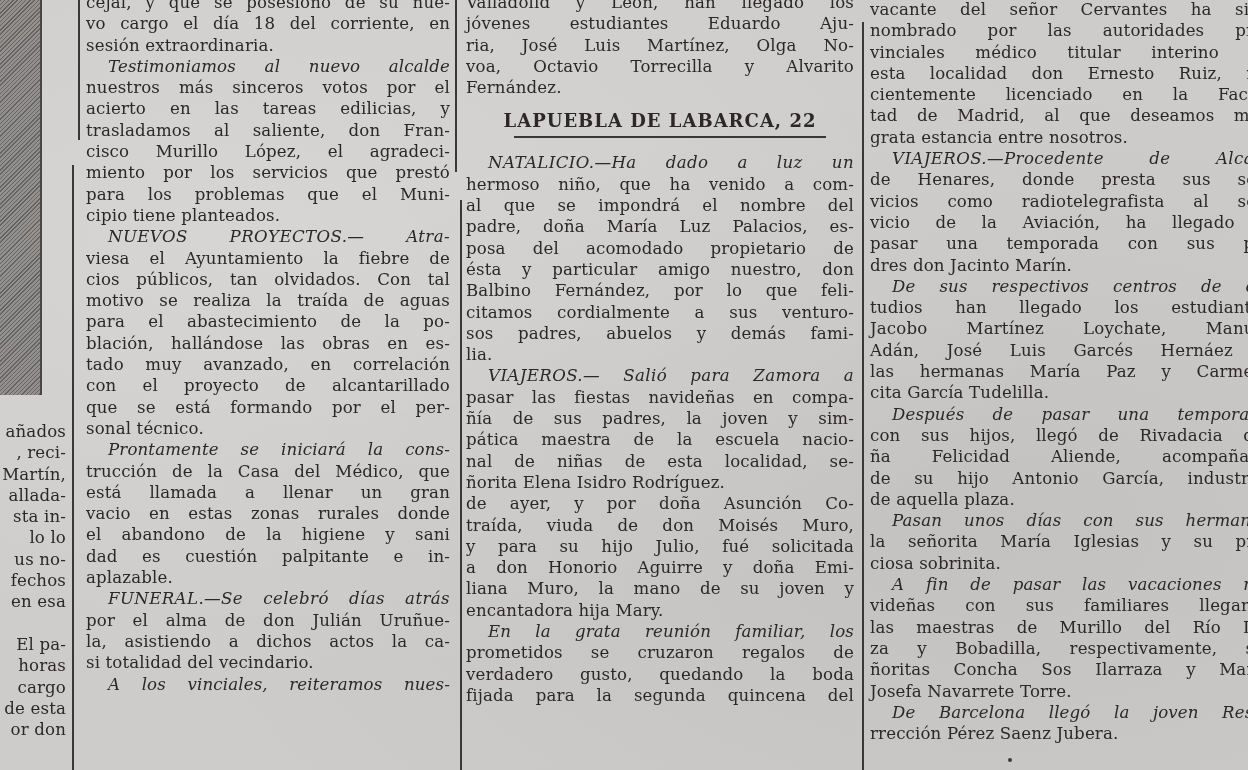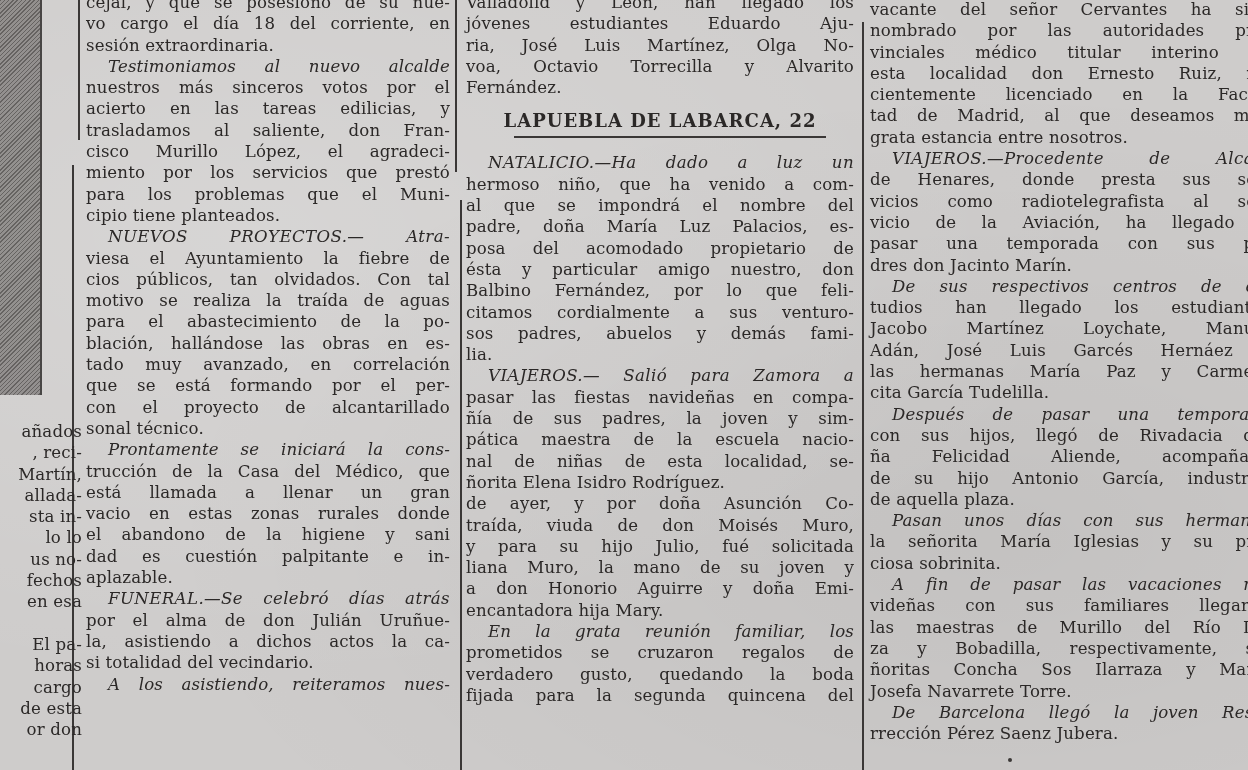--- a/index.html
+++ b/index.html
@@ -19,21 +19,21 @@
     opacity:0.9;
     border-right:2px solid #3a3736;
   }
   .rule { position:absolute; background:#3a3736; width:2px; }
   .col { position:absolute; top:0; font-size:16.6px; line-height:21.3px; letter-spacing:0.15px; }
   .col .ln { white-space:nowrap; display:block; text-align:justify; text-align-last:justify; height:21.3px; overflow:visible; }
   .col .ln.last { text-align-last:left; }
   .col .ln.ind { padding-left:22px;font-style:italic; }
   .col .ln.r { text-align:right; text-align-last:right; }
   .caps { letter-spacing:0.4px; }
-  .col-left { left:16px; width:66px; top:421px; overflow:hidden; }
+  .col-left { left:0; width:66px; top:421px; overflow:hidden; }
   .col1 { left:86px; width:364px; top:-8px; }
   .col2 { left:466px; width:388px; top:-8px; }
   .col3 { left:870px; width:400px; top:-1px; }
   .heading {
     font-weight:bold; text-align:center; font-size:18px; letter-spacing:1px;
     height:30px; line-height:30px; margin-top:8px;
   }
   .head-rule { height:2px; background:#3a3736; margin:0 28px 14px 48px; }
   .dot { position:absolute; width:4px; height:4px; border-radius:2px; background:#3a3736; }
 </style>
@@ -78,35 +78,35 @@
   <span class="ln">miento por los servicios que prestó</span>
   <span class="ln">para los problemas que el Muni-</span>
   <span class="ln last">cipio tiene planteados.</span>
   <span class="ln ind caps">NUEVOS PROYECTOS.— Atra-</span>
   <span class="ln">viesa el Ayuntamiento la fiebre de</span>
   <span class="ln">cios públicos, tan olvidados. Con tal</span>
   <span class="ln">motivo se realiza la traída de aguas</span>
   <span class="ln">para el abastecimiento de la po-</span>
   <span class="ln">blación, hallándose las obras en es-</span>
   <span class="ln">tado muy avanzado, en correlación</span>
+  <span class="ln">con el proyecto de alcantarillado</span>
   <span class="ln">que se está formando por el per-</span>
-  <span class="ln">con el proyecto de alcantarillado</span>
   <span class="ln last">sonal técnico.</span>
   <span class="ln ind">Prontamente se iniciará la cons-</span>
   <span class="ln">trucción de la Casa del Médico, que</span>
   <span class="ln">está llamada a llenar un gran</span>
   <span class="ln">vacio en estas zonas rurales donde</span>
   <span class="ln">el abandono de la higiene y sani</span>
   <span class="ln">dad es cuestión palpitante e in-</span>
   <span class="ln last">aplazable.</span>
   <span class="ln ind caps">FUNERAL.—Se celebró días atrás</span>
   <span class="ln">por el alma de don Julián Uruñue-</span>
   <span class="ln">la, asistiendo a dichos actos la ca-</span>
   <span class="ln last">si totalidad del vecindario.</span>
-  <span class="ln ind">A los asistiendo, reiteramos nues-</span>
+  <span class="ln ind">A los vinciales, reiteramos nues-</span>
 </div>
 
 <div class="col col2">
   <span class="ln">Valladolid y León, han llegado los</span>
   <span class="ln">jóvenes estudiantes Eduardo Aju-</span>
   <span class="ln">ria, José Luis Martínez, Olga No-</span>
   <span class="ln">voa, Octavio Torrecilla y Alvarito</span>
   <span class="ln last">Fernández.</span>
   <div class="heading">LAPUEBLA DE LABARCA, 22</div>
   <div class="head-rule"></div>
@@ -122,22 +122,22 @@
   <span class="ln last">lia.</span>
   <span class="ln ind caps">VIAJEROS.— Salió para Zamora a</span>
   <span class="ln">pasar las fiestas navideñas en compa-</span>
   <span class="ln">ñía de sus padres, la joven y sim-</span>
   <span class="ln">pática maestra de la escuela nacio-</span>
   <span class="ln">nal de niñas de esta localidad, se-</span>
   <span class="ln last">ñorita Elena Isidro Rodríguez.</span>
   <span class="ln">de ayer, y por doña Asunción Co-</span>
   <span class="ln">traída, viuda de don Moisés Muro,</span>
   <span class="ln">y para su hijo Julio, fué solicitada</span>
+  <span class="ln">a don Honorio Aguirre y doña Emi-</span>
   <span class="ln">liana Muro, la mano de su joven y</span>
-  <span class="ln">a don Honorio Aguirre y doña Emi-</span>
   <span class="ln last">encantadora hija Mary.</span>
   <span class="ln ind">En la grata reunión familiar, los</span>
   <span class="ln">prometidos se cruzaron regalos de</span>
   <span class="ln">verdadero gusto, quedando la boda</span>
   <span class="ln">fijada para la segunda quincena del</span>
 </div>
 
 <div class="col col3">
   <span class="ln">vacante del señor Cervantes ha sido</span>
   <span class="ln">nombrado por las autoridades pro-</span>

